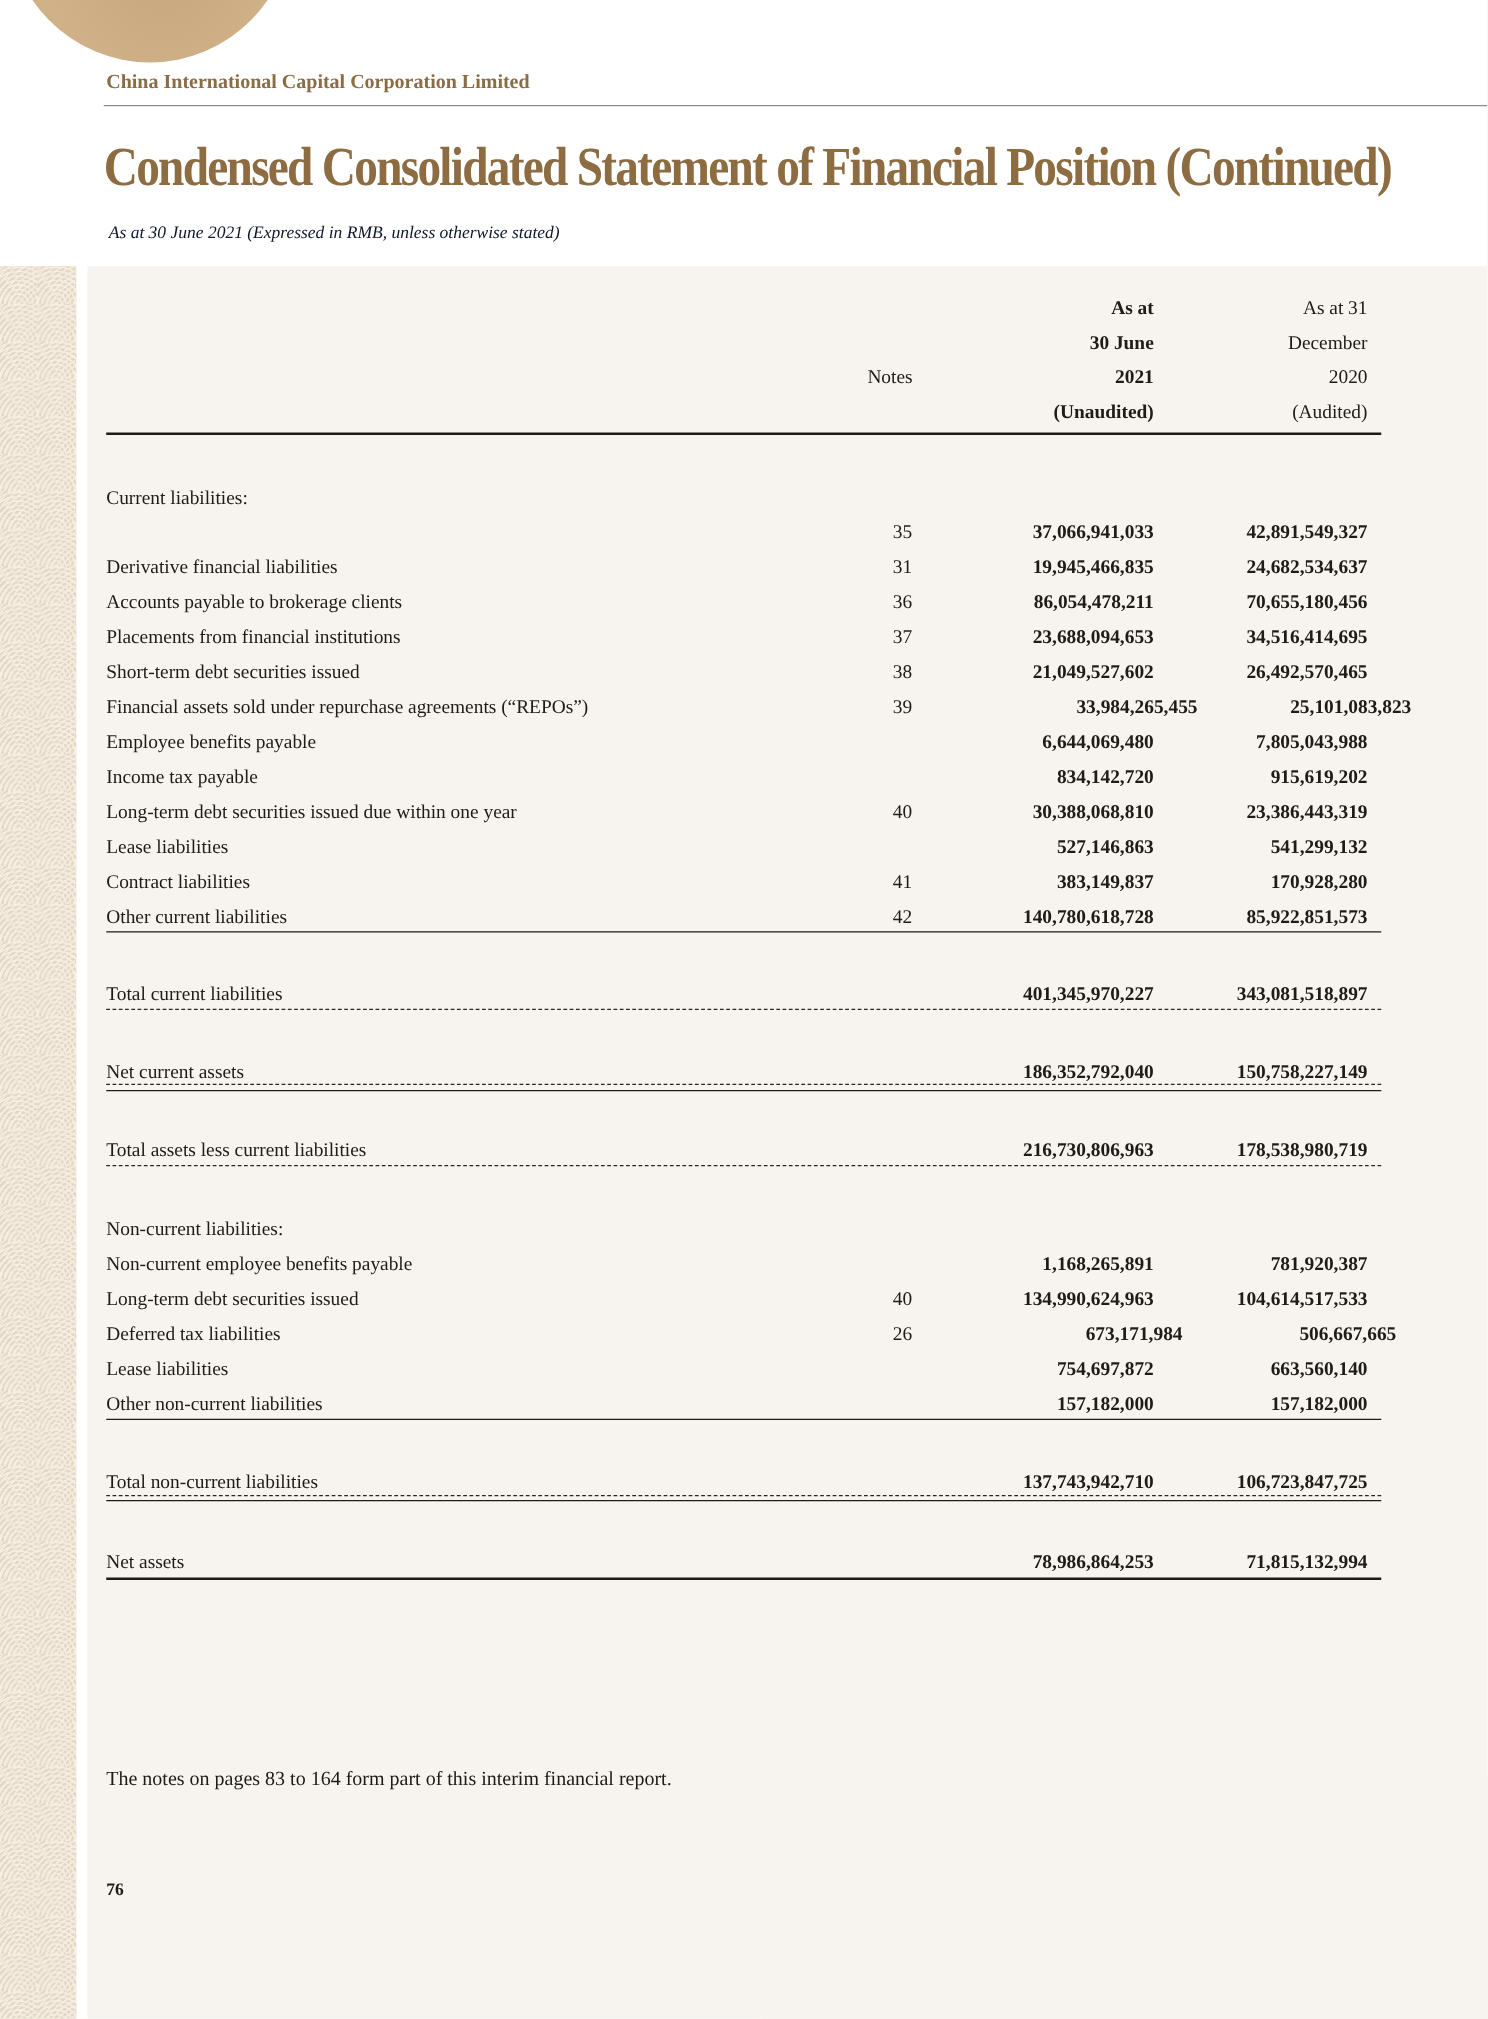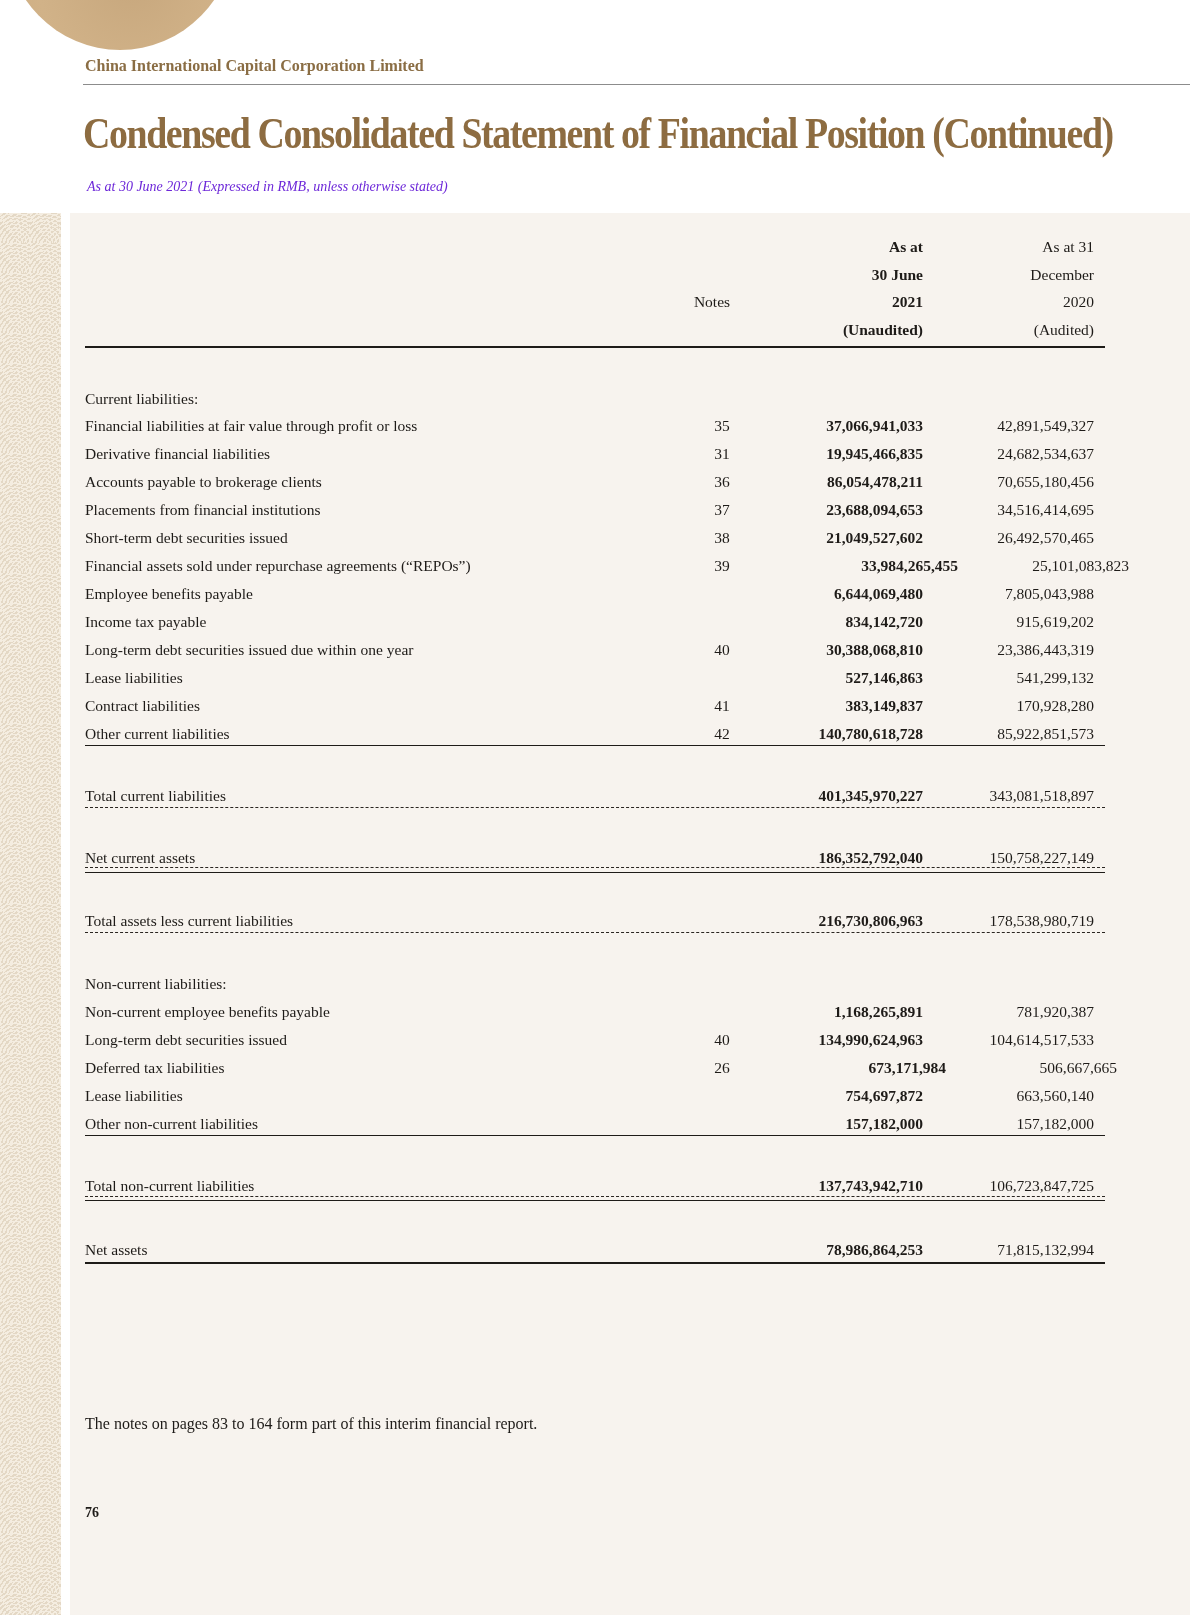--- a/index.html
+++ b/index.html
@@ -20,21 +20,21 @@
   }
   .top-rule { position: absolute; left: 83px; right: 0; top: 84px; border-top: 1px solid #8c8c8c; }
   .title {
     position: absolute; left: 83px; top: 108px;
     font-size: 44px; font-weight: bold; color: #8d6c41;
     letter-spacing: -1.6px; transform: scaleX(0.86); transform-origin: left top;
     white-space: nowrap;
   }
   .subtitle {
     position: absolute; left: 87px; top: 179px;
-    font-size: 14px; font-style: italic; color: #6d28d9;
+    font-size: 14px; font-style: italic; color: #0f172a;
   }
   .strip {
     position: absolute; left: 0; top: 213px; width: 61px; bottom: 0;
     background-color: #e4d8c5;
     background-image:
       repeating-radial-gradient(circle at 15px 30px, rgba(245,238,226,0.95) 0 1.3px, transparent 1.3px 3.6px),
       repeating-radial-gradient(circle at 45px 45px, rgba(245,238,226,0.95) 0 1.3px, transparent 1.3px 3.6px);
     background-size: 30px 30px, 30px 30px;
   }
   .panel {
@@ -45,21 +45,21 @@
   .hdr.notes { left: 680px; width: 64px; text-align: center; top: 288px; }
   .hdr.col1 { right: 267px; top: 233px; font-weight: bold; }
   .hdr.col2 { right: 96px; top: 233px; }
   .rule-solid-thick { position: absolute; left: 85px; width: 1020px; border-top: 2px solid #1e1b18; }
   .rule-solid { position: absolute; left: 85px; width: 1020px; border-top: 1px solid #1e1b18; }
   .rule-dash { position: absolute; left: 85px; width: 1020px; border-top: 1px dashed #2a2520; }
   .row { position: absolute; left: 0; width: 1190px; height: 27px; font-size: 15.5px; line-height: 27px; }
   .row .label { position: absolute; left: 85px; }
   .row .note { position: absolute; left: 690px; width: 64px; text-align: center; }
   .row .v1 { position: absolute; right: 267px; font-weight: bold; }
-  .row .v2 { position: absolute; right: 96px; }
+  .row .v2 { position: absolute; right: 96px; font-weight: bold; }
   .footnote { position: absolute; left: 85px; top: 1415px; font-size: 16px; }
   .pageno { position: absolute; left: 85px; top: 1505px; font-size: 14px; font-weight: bold; }
 </style>
 </head>
 <body>
 
 <div class="disc"></div>
 <div class="company">China International Capital Corporation Limited</div>
 <div class="top-rule"></div>
 <div class="title">Condensed Consolidated Statement of Financial Position (Continued)</div>
@@ -84,21 +84,20 @@
 <div class="rule-solid-thick" style="top:346px;"></div>
 
 <div id="rows">
     <div class="row" style="top: 385px; padding-left: 32px;">
       <span class="label">Current liabilities:</span>
       <span class="note"></span>
       <span class="v1"></span>
       <span class="v2"></span>
     </div>
     <div class="row" style="top: 412px;">
-      <span class="label">Financial liabilities at fair value through profit or loss</span>
       <span class="note">35</span>
       <span class="v1">37,066,941,033</span>
       <span class="v2">42,891,549,327</span>
     </div>
     <div class="row" style="top: 440px;">
       <span class="label">Derivative financial liabilities</span>
       <span class="note">31</span>
       <span class="v1">19,945,466,835</span>
       <span class="v2">24,682,534,637</span>
     </div>

